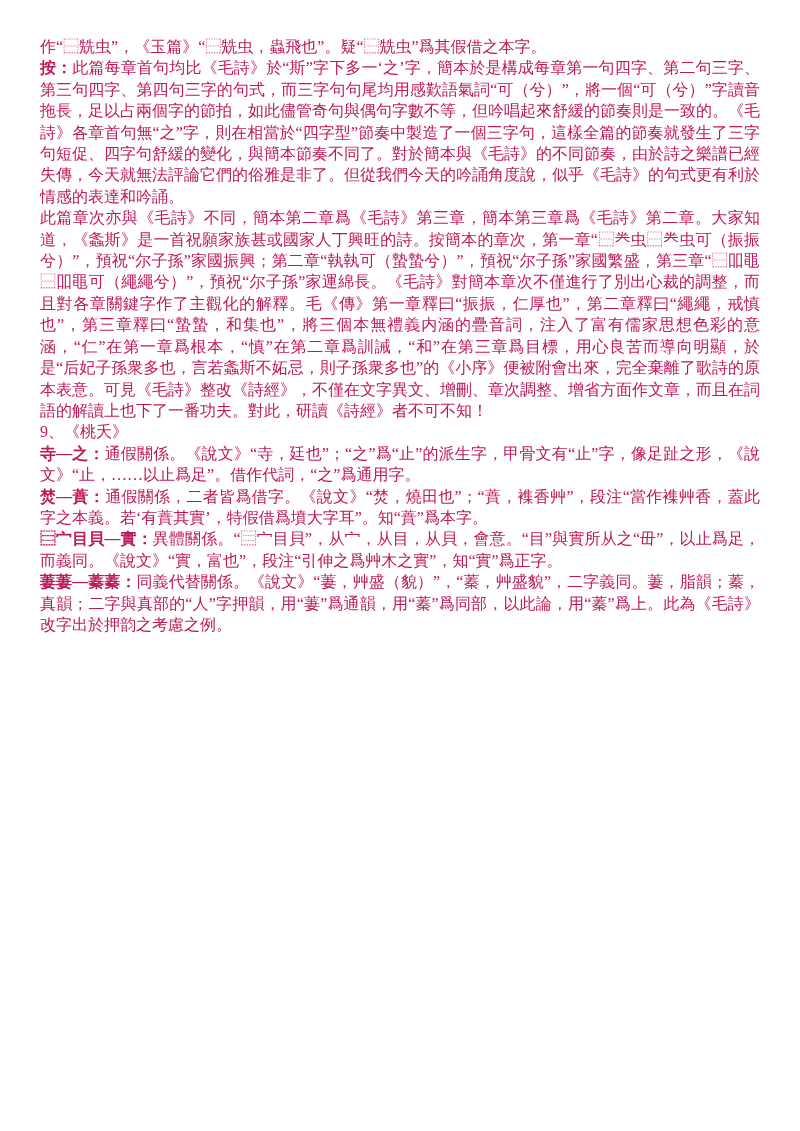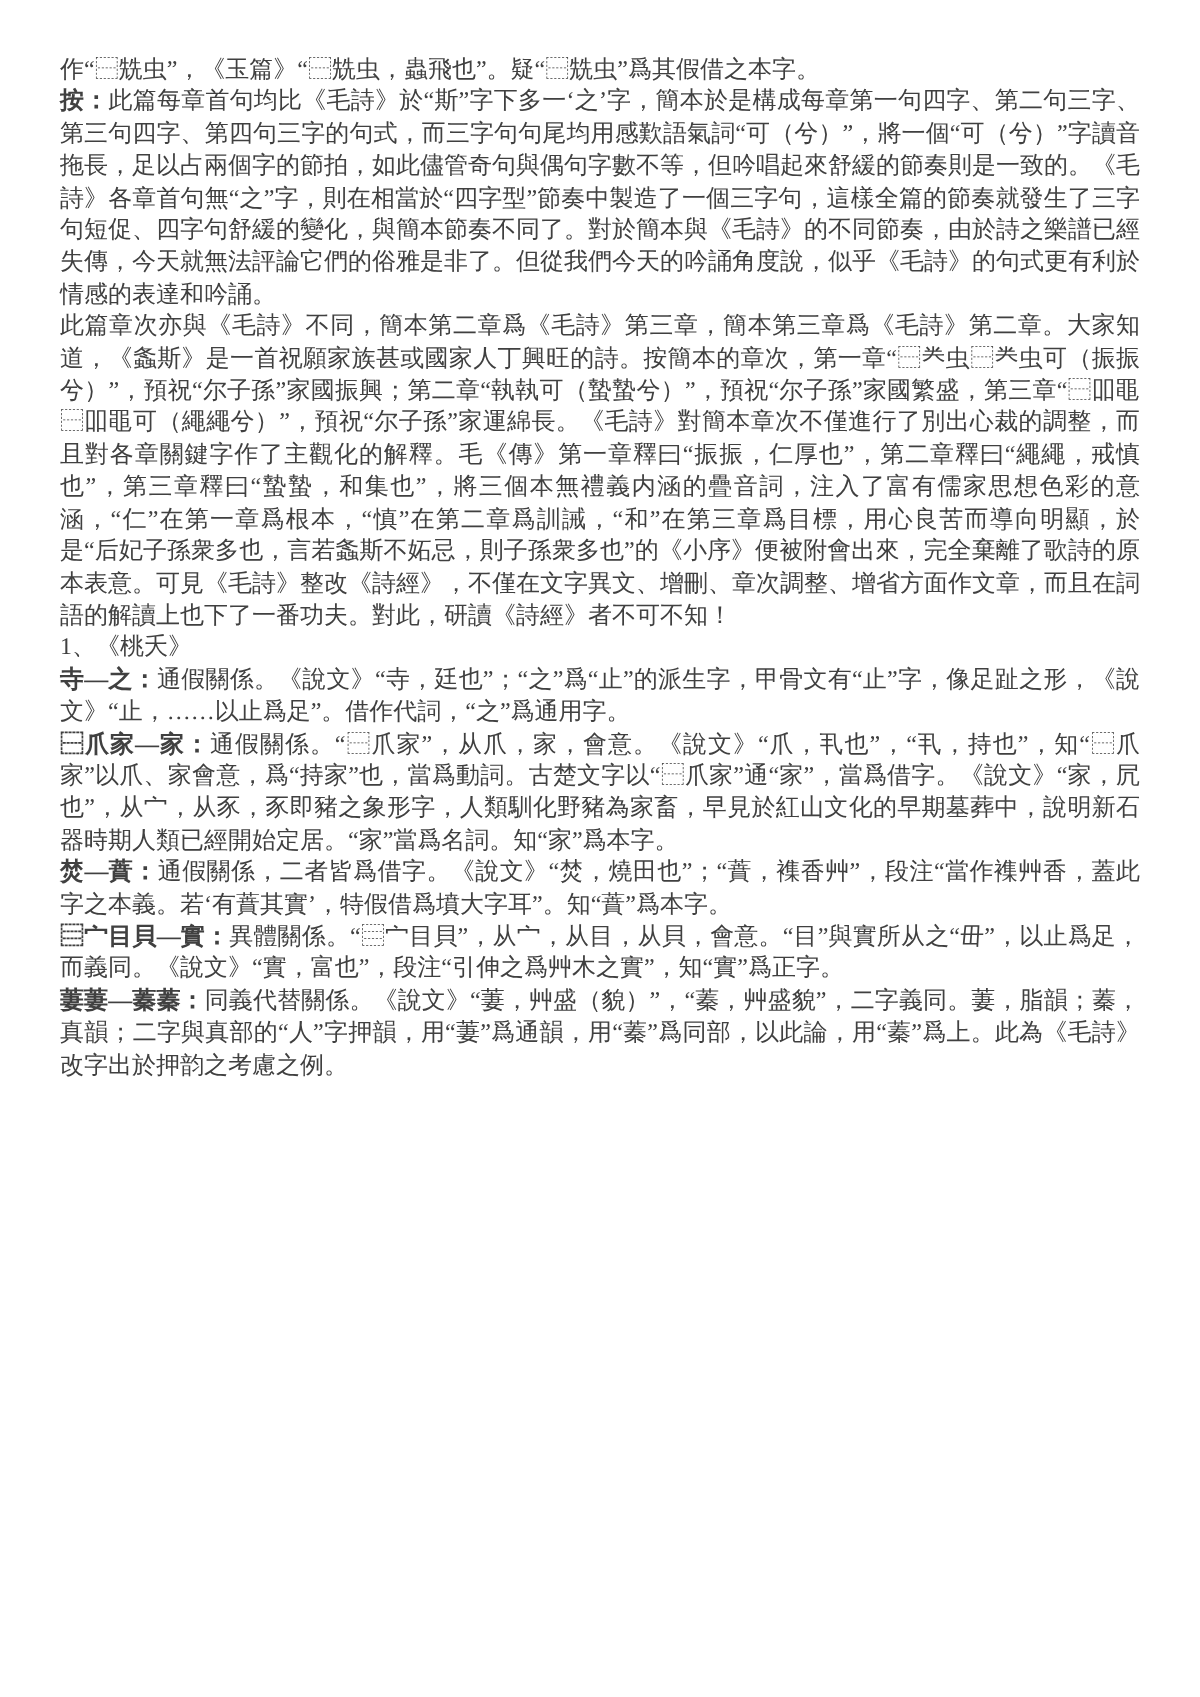--- a/index.html
+++ b/index.html
@@ -1,49 +1,48 @@
 <!DOCTYPE html>
 <html><head>
 <meta charset="utf-8">
 <style>
   html,body{margin:0;padding:0;background:#ffffff;}
   body{width:800px;height:1131px;position:relative;overflow:hidden;}
   .page{
     position:absolute;left:40px;top:36px;width:720px;
     font-family:"Liberation Serif","DejaVu Serif",serif;
-    font-size:16px;line-height:21.4px;color:#404040;
+    font-size:16px;line-height:21.4px;color:#be185d;
     text-align:justify;text-justify:inter-ideograph;
     word-break:break-all;
   }
   .page p{margin:0;padding:0;}
   .entry-head{font-weight:bold;}
   .gap-before-note{margin-top:9px;}
   .gap-before-heading{margin-top:16px;}
 </style>
 </head>
 <body>
 
 <div class="page">
 
   <p><span>作“⿱兟虫”，《玉篇》“⿱兟虫，蟲飛也”。疑“⿱兟虫”爲其假借之本字。</span></p>
 
 
   <p class="gap-before-note"><b class="entry-head">按：</b><span>此篇每章首句均比《毛詩》於“斯”字下多一‘之’字，簡本於是構成每章第一句四字、第二句三字、第三句四字、第四句三字的句式，而三字句句尾均用感歎語氣詞“可（兮）”，將一個“可（兮）”字讀音拖長，足以占兩個字的節拍，如此儘管奇句與偶句字數不等，但吟唱起來舒緩的節奏則是一致的。《毛詩》各章首句無“之”字，則在相當於“四字型”節奏中製造了一個三字句，這樣全篇的節奏就發生了三字句短促、四字句舒緩的變化，與簡本節奏不同了。對於簡本與《毛詩》的不同節奏，由於詩之樂譜已經失傳，今天就無法評論它們的俗雅是非了。但從我們今天的吟誦角度說，似乎《毛詩》的句式更有利於情感的表達和吟誦。</span></p>
 
   <p><span>此篇章次亦與《毛詩》不同，簡本第二章爲《毛詩》第三章，簡本第三章爲《毛詩》第二章。大家知道，《螽斯》是一首祝願家族甚或國家人丁興旺的詩。按簡本的章次，第一章“⿱龹虫⿱龹虫可（振振兮）”，預祝“尔子孫”家國振興；第二章“執執可（蟄蟄兮）”，預祝“尔子孫”家國繁盛，第三章“⿱吅黽⿱吅黽可（繩繩兮）”，預祝“尔子孫”家運綿長。《毛詩》對簡本章次不僅進行了別出心裁的調整，而且對各章關鍵字作了主觀化的解釋。毛《傳》第一章釋曰“振振，仁厚也”，第二章釋曰“繩繩，戒慎也”，第三章釋曰“蟄蟄，和集也”，將三個本無禮義内涵的疊音詞，注入了富有儒家思想色彩的意涵，“仁”在第一章爲根本，“慎”在第二章爲訓誡，“和”在第三章爲目標，用心良苦而導向明顯，於是“后妃子孫衆多也，言若螽斯不妬忌，則子孫衆多也”的《小序》便被附會出來，完全棄離了歌詩的原本表意。可見《毛詩》整改《詩經》，不僅在文字異文、增刪、章次調整、增省方面作文章，而且在詞語的解讀上也下了一番功夫。對此，研讀《詩經》者不可不知！</span></p>
 
-  <p class="gap-before-heading"><span>1、《桃夭》</span></p>
+  <p class="gap-before-heading"><span>9、《桃夭》</span></p>
 
 
 
 
   <p><b class="entry-head">寺—之：</b><span>通假關係。《說文》“寺，廷也”；“之”爲“止”的派生字，甲骨文有“止”字，像足趾之形，《說文》“止，……以止爲足”。借作代詞，“之”爲通用字。</span></p>
 
 
-  <p><b class="entry-head">⿱爪家—家：</b><span>通假關係。“⿱爪家”，从爪，家，會意。《說文》“爪，丮也”，“丮，持也”，知“⿱爪家”以爪、家會意，爲“持家”也，當爲動詞。古楚文字以“⿱爪家”通“家”，當爲借字。《說文》“家，凥也”，从宀，从豕，豕即豬之象形字，人類馴化野豬為家畜，早見於紅山文化的早期墓葬中，說明新石器時期人類已經開始定居。“家”當爲名詞。知“家”爲本字。</span></p>
 
 
   <p><b class="entry-head">焚—蕡：</b><span>通假關係，二者皆爲借字。《說文》“焚，燒田也”；“蕡，襍香艸”，段注“當作襍艸香，蓋此字之本義。若‘有蕡其實’，特假借爲墳大字耳”。知“蕡”爲本字。</span></p>
 
   <p><b class="entry-head">⿳宀目貝—實：</b><span>異體關係。“⿳宀目貝”，从宀，从目，从貝，會意。“目”與實所从之“毌”，以止爲足，而義同。《說文》“實，富也”，段注“引伸之爲艸木之實”，知“實”爲正字。</span></p>
 
   <p><b class="entry-head">萋萋—蓁蓁：</b><span>同義代替關係。《說文》“萋，艸盛（貌）”，“蓁，艸盛貌”，二字義同。萋，脂韻；蓁，真韻；二字與真部的“人”字押韻，用“萋”爲通韻，用“蓁”爲同部，以此論，用“蓁”爲上。此為《毛詩》改字出於押韵之考慮之例。</span></p>
 
 </div>
 

